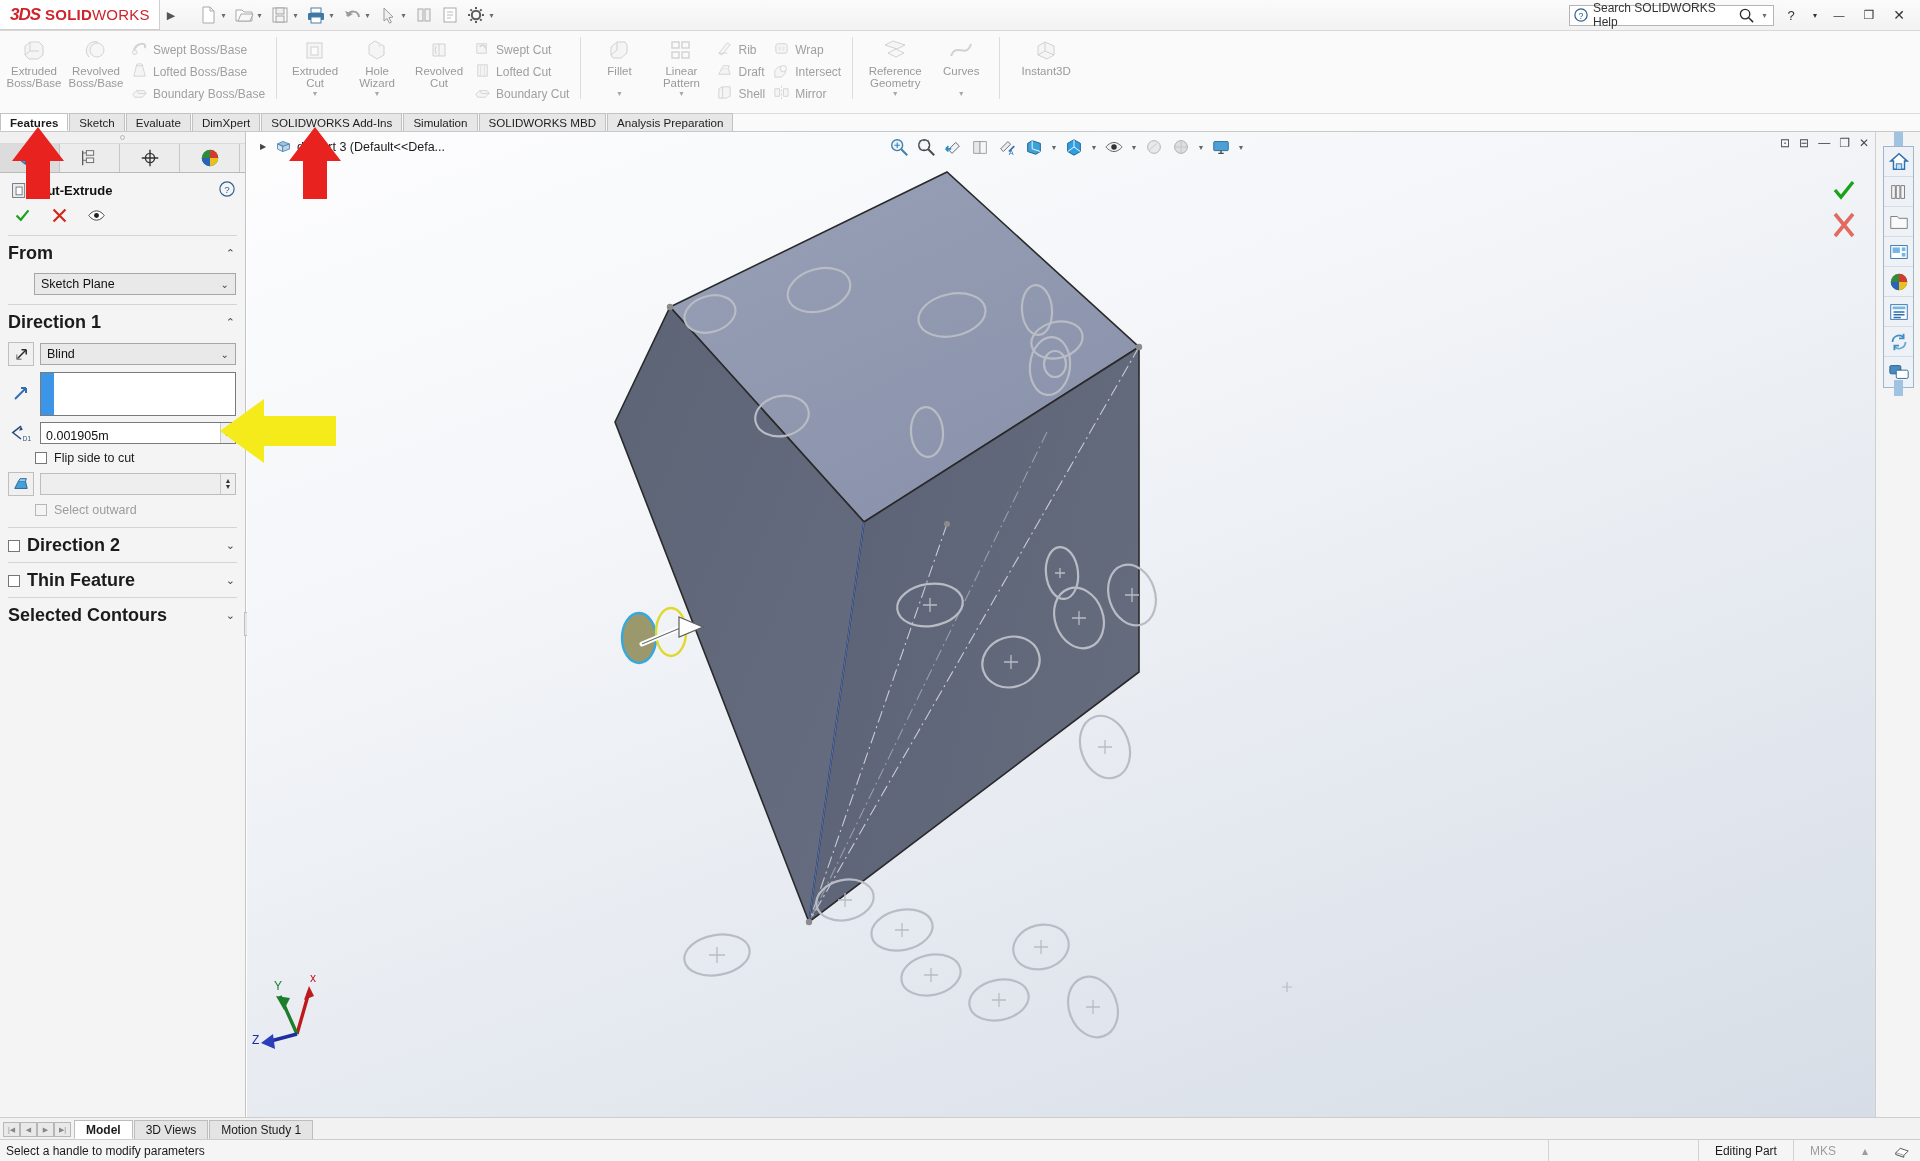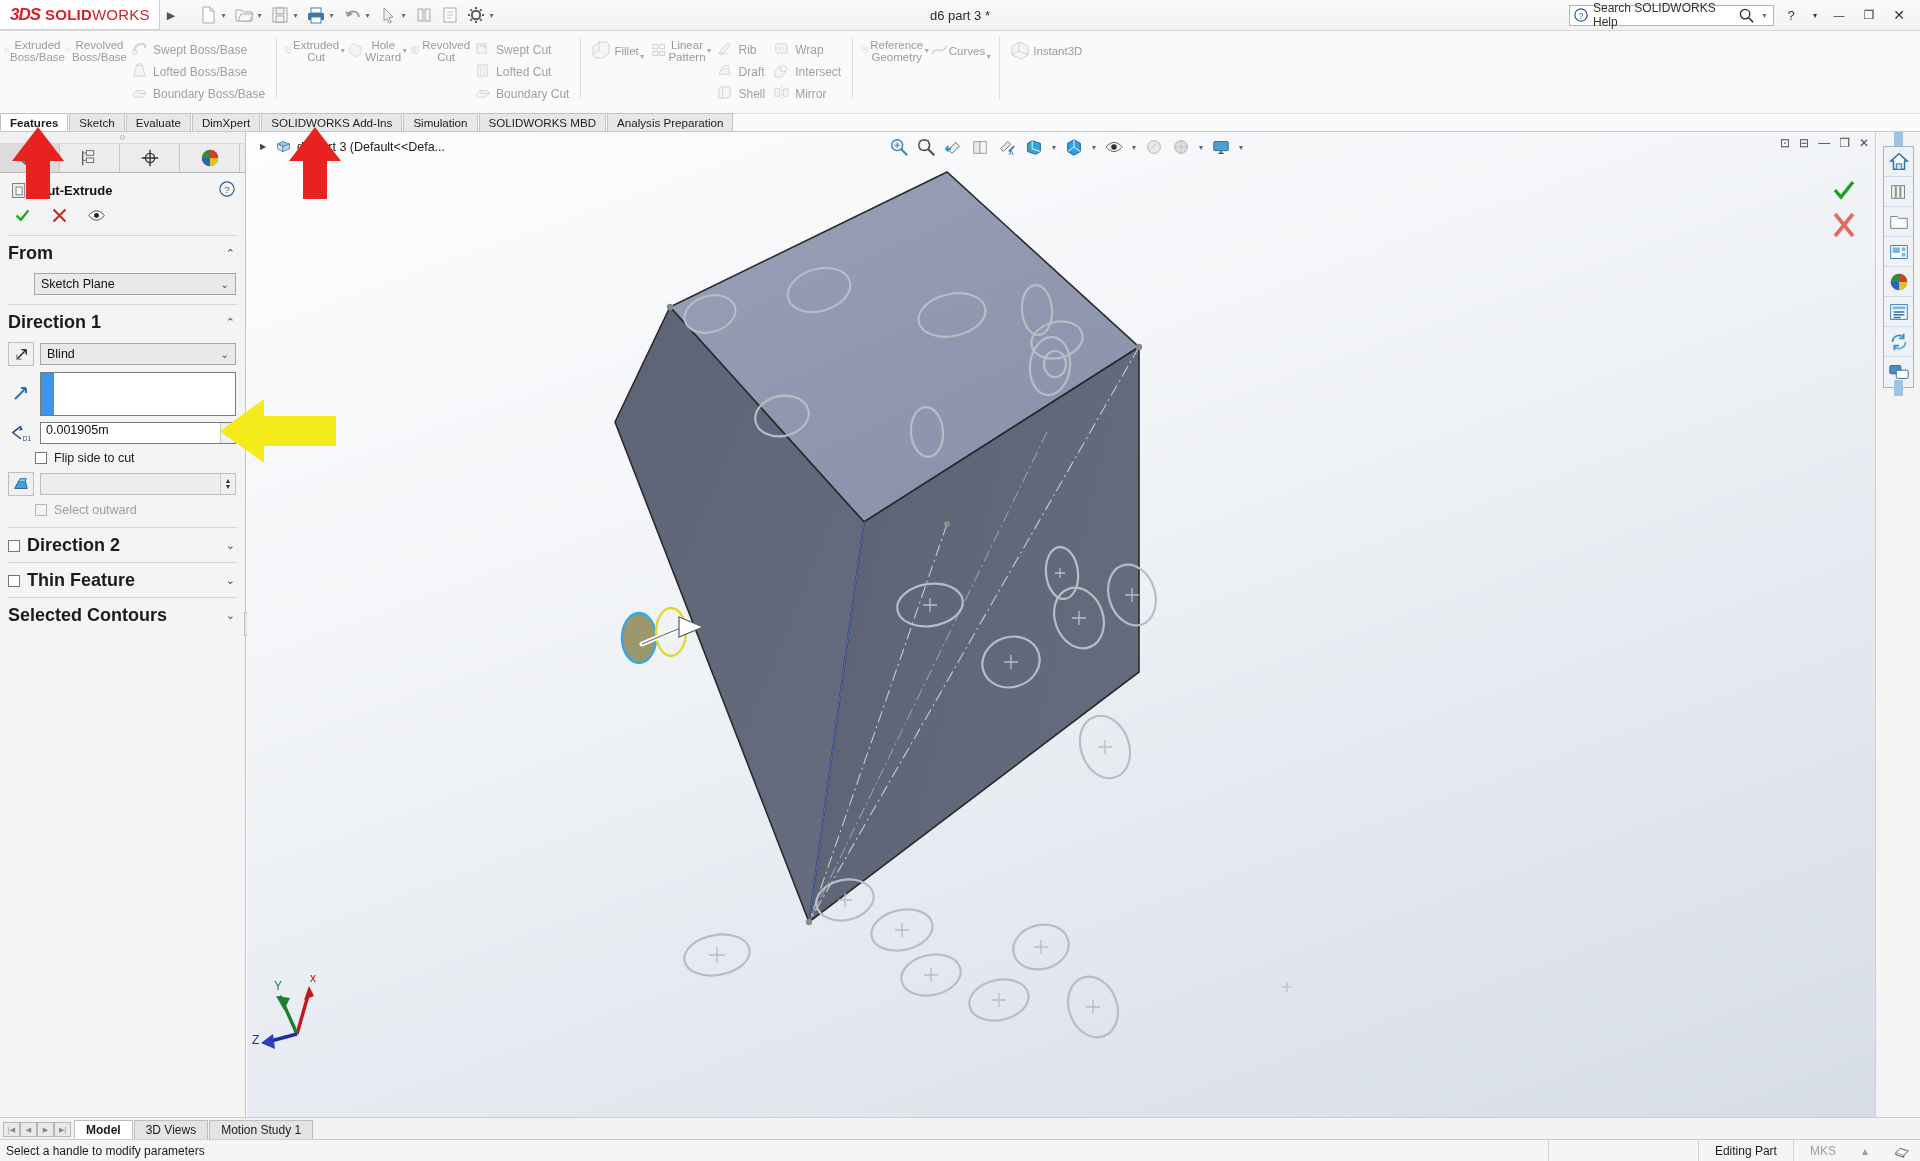--- a/index.html
+++ b/index.html
@@ -51,21 +51,21 @@
 
   
   #ribbon{
     position:absolute; left:0; top:31px; width:1920px; height:83px;
     background:#fafafa; border-bottom:1px solid #dcdcdc;
     display:flex; align-items:flex-start;
   }
   .rb-group{ display:flex; align-items:flex-start; height:83px; padding:2px 3px 0 3px;}
   .rb-sep{ width:1px; height:62px; background:#dcdcdc; margin:6px 4px 0 4px;}
   .big-btn{
-    width:62px; display:flex; flex-direction:row; align-items:center;
+    width:62px; display:flex; flex-direction:column; align-items:center;
     padding-top:4px; cursor:default;
   }
   .big-btn .bi{ width:26px;height:26px; opacity:.42;}
   .big-btn .bl{ font-size:11.5px; color:#9a9a9a; text-align:center; line-height:12px; margin-top:2px;}
   .big-btn .bdd{ font-size:7px;color:#a8a8a8; margin-top:1px;}
   .col-small{ display:flex; flex-direction:column; padding-top:5px; gap:3px;}
   .small-btn{ display:flex; align-items:flex-end; gap:5px; height:19px; padding:0 4px;}
   .small-btn .si{ width:17px;height:17px; opacity:.40;}
   .small-btn .sl{ font-size:12px; color:#a0a0a0; white-space:nowrap;}
 
@@ -109,21 +109,21 @@
   .icobox{ width:26px;height:24px; border:1px solid #bfbfbf; background:#f0f0f0;
       display:flex;align-items:center;justify-content:center;}
   .icoplain{ width:26px;height:22px; display:flex;align-items:center;justify-content:center;}
   .combo{ flex:1; height:22px; border:1px solid #a6a6a6; background:#e9e9e9;
      display:flex;align-items:center; padding:0 6px; font-size:12.5px; color:#111;}
   .combo .cv{flex:1;}
   .combo .ar{ font-size:10px;color:#444;}
   .selbox{ flex:1; height:44px; border:1px solid #7a7a7a; background:#fff; display:flex;}
   .selbox .band{ width:13px; background:#3d95e8;}
   .spin{ flex:1; height:22px; border:1px solid #7a7a7a; background:#fff;
-      display:flex;align-items:flex-start; font-size:12.5px; color:#111;}
+      display:flex;align-items:flex-end; font-size:12.5px; color:#111;}
   .spin .sv{ flex:1; padding-left:5px;}
   .spin .btns{ width:15px; height:20px; border-left:1px solid #c9c9c9; background:#efefef;
       display:flex; flex-direction:column; align-items:center; justify-content:center; line-height:7px;
       font-size:7px; color:#333;}
   .spin.dis{ background:#eeeeee; border-color:#bdbdbd;}
   .chk-row{ display:flex;align-items:center;gap:7px; padding:4px 9px 4px 35px;}
   .chk-row .lbl{ font-size:12.5px; color:#1b1b1b;}
   .chk-row.dis .lbl{ color:#9d9d9d;}
   .chk-row.dis .cbx{ border-color:#b6b6b6; background:#f4f4f4;}
   .tree-row{ display:flex; align-items:center; gap:5px; padding:6px 0 0 13px; font-size:12.5px;color:#1b1b1b;}
@@ -249,21 +249,20 @@
       <svg class="qicon" viewBox="0 0 20 20">
           <circle cx="10" cy="10" r="4.2" fill="none" stroke="#5a5a5a" stroke-width="2"></circle>
           <g stroke="#5a5a5a" stroke-width="2">
             <path d="M10 2v2M10 16v2M2 10h2M16 10h2M4.4 4.4l1.5 1.5M14.1 14.1l1.5 1.5M15.6 4.4l-1.5 1.5M5.9 14.1l-1.5 1.5"></path>
           </g>
         </svg>
       <span class="caret">▾</span>
     </div>
   </div>
 
-  <div id="doc-title">d6 part 3 *</div>
 
   <div class="tb-right">
     <div class="searchbox">
       <svg class="q-ic" viewBox="0 0 16 16">
           <circle cx="8" cy="8" r="7" fill="#fff" stroke="#2d5f8f" stroke-width="1.4"></circle>
           <text x="8" y="12" font-size="10" text-anchor="middle" fill="#2d5f8f" font-family="Liberation Sans, sans-serif">?</text>
         </svg>
       <span class="s-text">Search SOLIDWORKS Help</span>
       <svg class="mag" viewBox="0 0 18 18">
           <circle cx="7.5" cy="7.5" r="5" fill="none" stroke="#2b2b2b" stroke-width="1.4"></circle>

